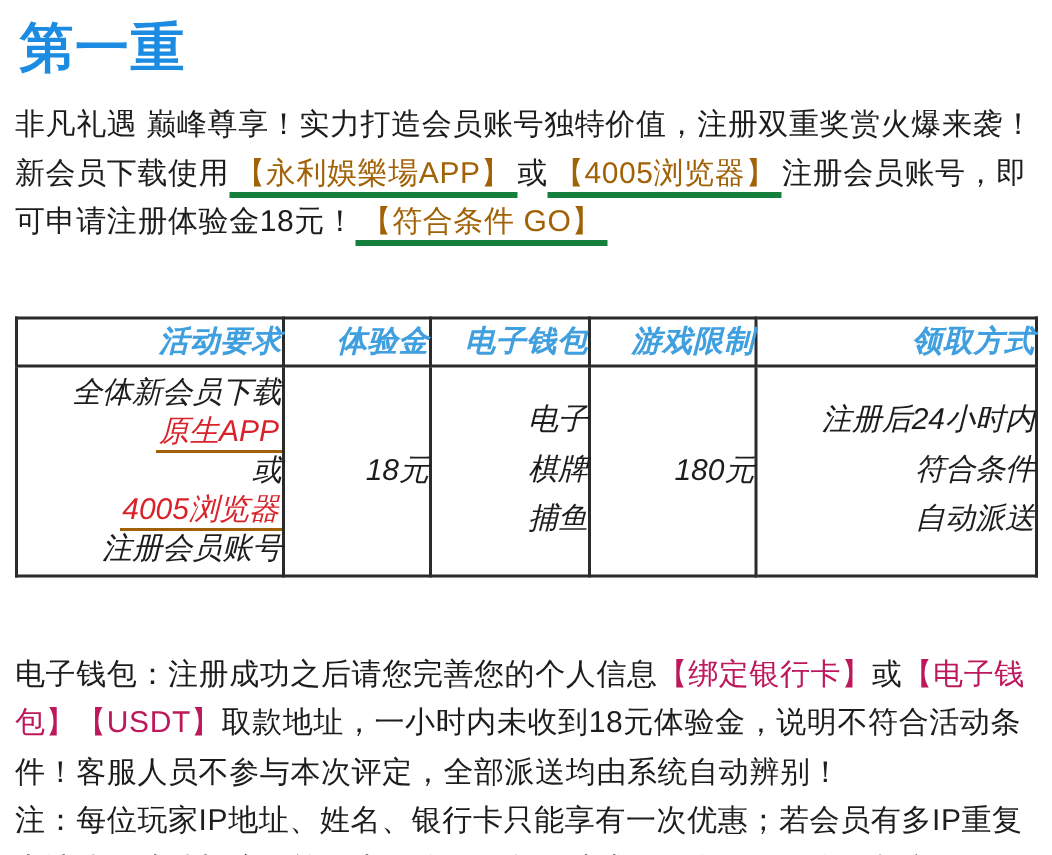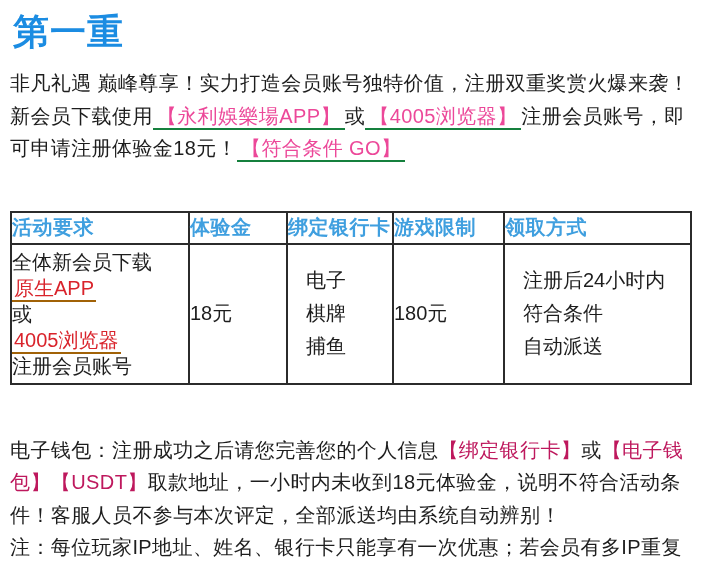--- a/index.html
+++ b/index.html
@@ -25,38 +25,39 @@
     letter-spacing: 1px;
   }
   .intro {
     font-size: 20px;
     line-height: 32.5px;
     margin: 0;
     letter-spacing: 0.4px;
     width: 681px;
   }
   .red-link {
-    color: #ec4899;
+    color: #a16207;
     text-decoration: none;
-    border-bottom: 2px solid #15803d;
+    border-bottom: 4px solid #15803d;
     padding: 0 4px 1px 4px;
     cursor: pointer;
   }
   .promo-table {
     border-collapse: collapse;
     table-layout: fixed;
     width: 680px;
     margin-top: 46px;
   }
   .promo-table th,
   .promo-table td {
     border: 2px solid #2b2b2b;
-    text-align: left;
+    text-align: right;
     vertical-align: middle;
     padding: 0;
+    font-style: italic;
   }
   .promo-table th {
     color: #3f9fdf;
     font-size: 20px;
     font-weight: 600;
     height: 30px;
     letter-spacing: 0.5px;
   }
   .promo-table td {
     font-size: 20px;
@@ -95,21 +96,21 @@
       <col style="width:178px">
       <col style="width:98px">
       <col style="width:106px">
       <col style="width:111px">
       <col style="width:187px">
     </colgroup>
     <thead>
       <tr>
         <th>活动要求</th>
         <th>体验金</th>
-        <th>绑定银行卡</th>
+        <th>电子钱包</th>
         <th>游戏限制</th>
         <th>领取方式</th>
       </tr>
     </thead>
     <tbody>
       <tr>
         <td class="cell-requirement">
           <div>全体新会员下载</div>
           <div><a class="table-red-link">原生APP</a></div>
           <div>或</div>

